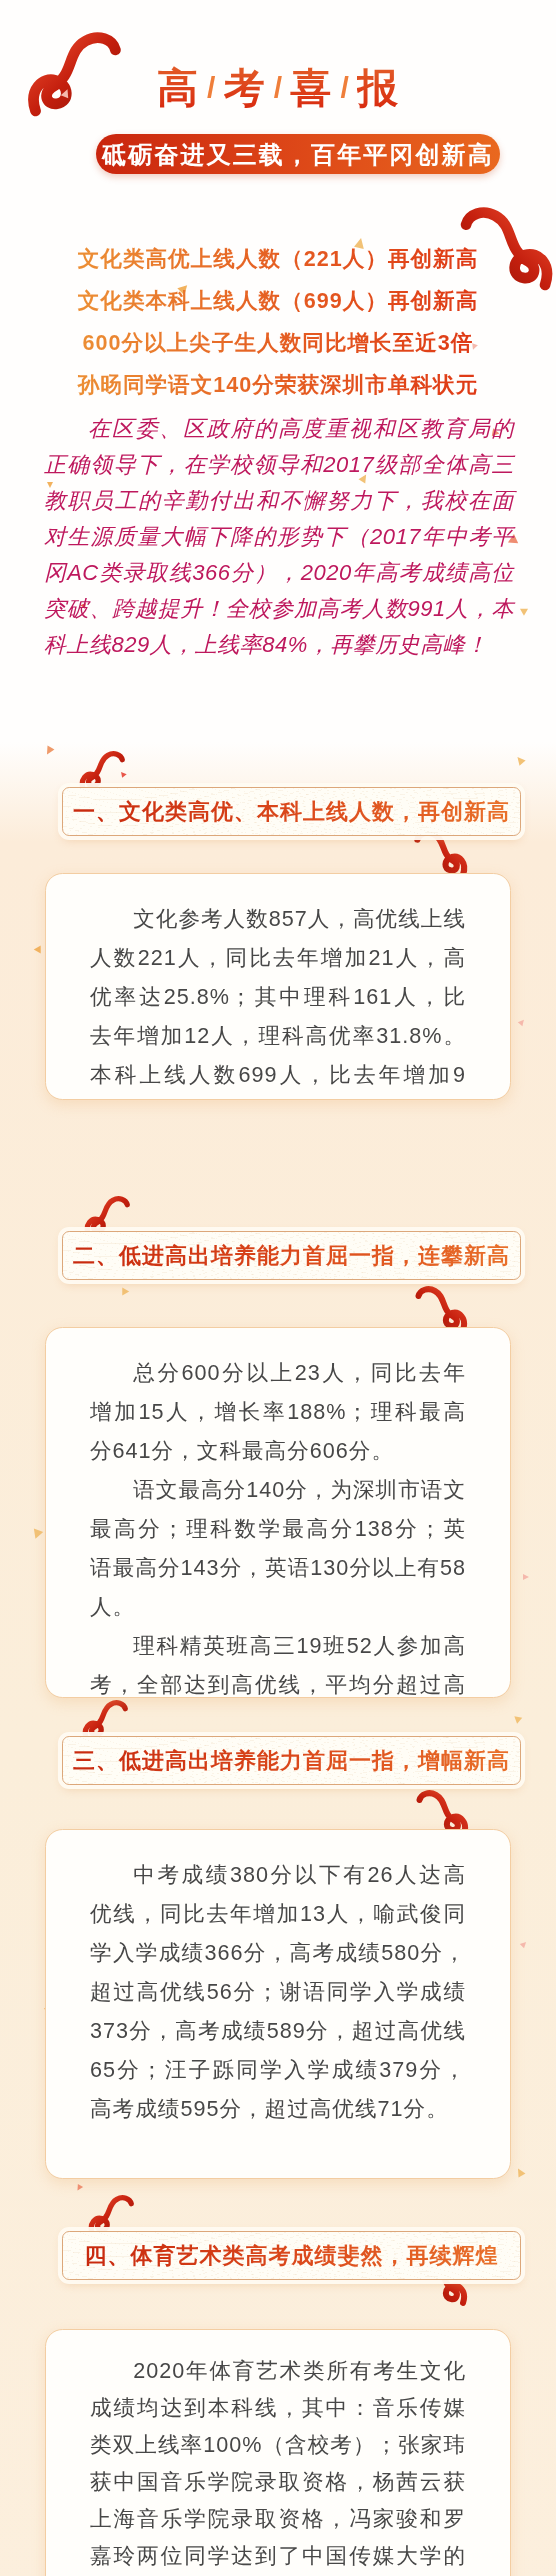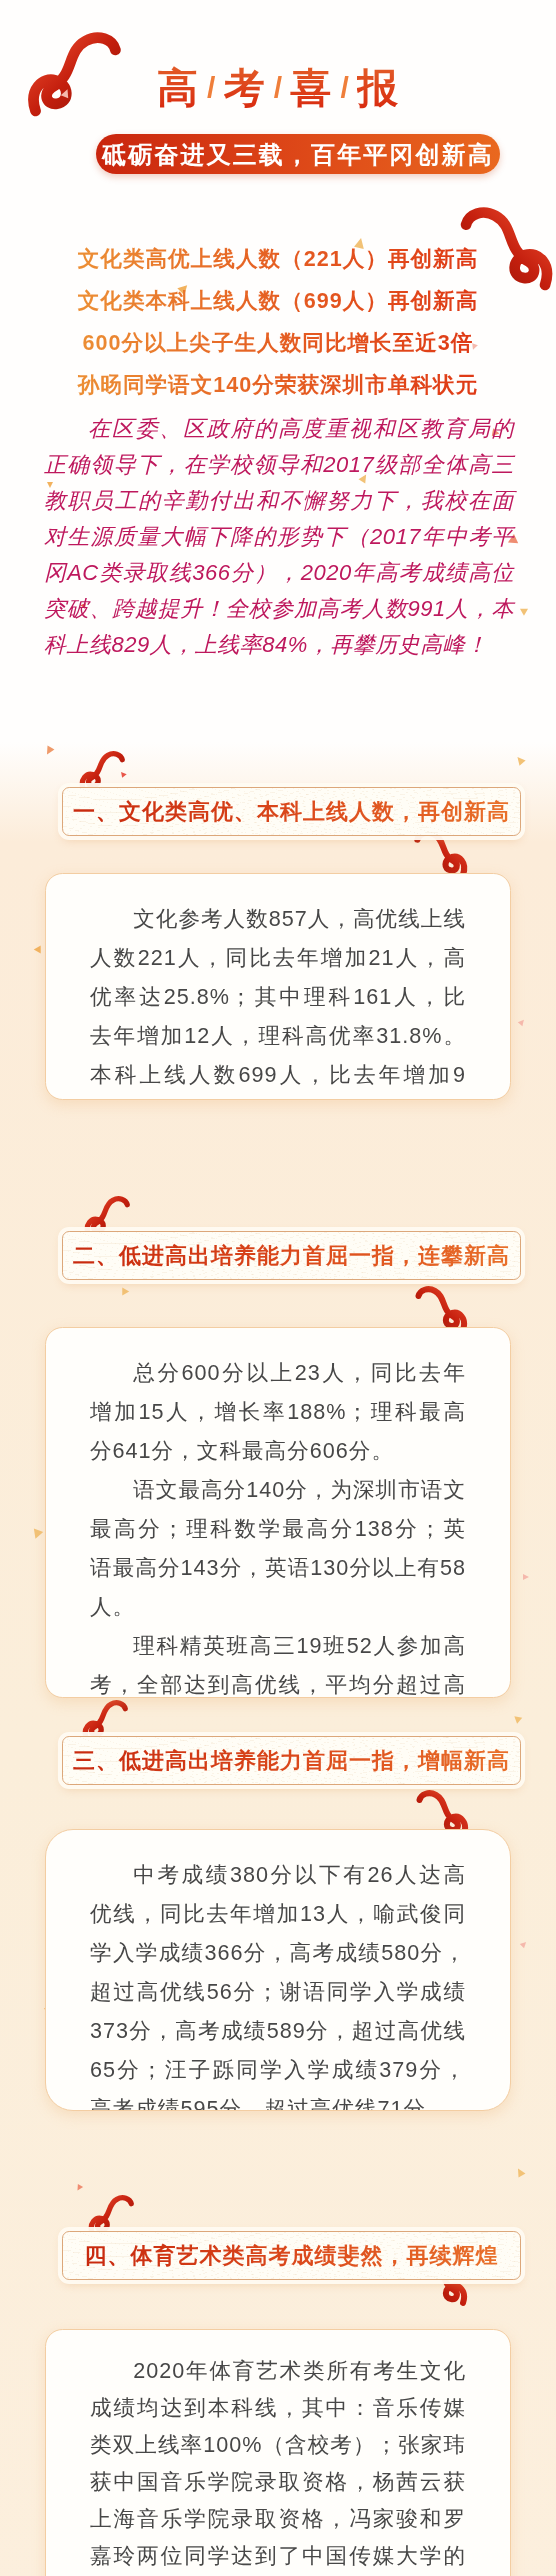--- a/index.html
+++ b/index.html
@@ -46,21 +46,21 @@
     -webkit-background-clip:text;background-clip:text;-webkit-text-fill-color:transparent;}
   #sec-h1{top:787px;} #sec-h2{top:1231px;} #sec-h3{top:1736px;} #sec-h4{top:2231px;}
 
   
   .card{position:absolute;left:45px;width:466px;background:#fffefb;border:1.5px solid #f3cda2;border-radius:17.5px;
     box-shadow:0 4.1px 12.4px rgba(236,180,120,.28);box-sizing:border-box;
     padding:25px 44px 15.5px 44px;overflow:hidden;}
   .card p{margin:0;font-size:21.6px;line-height:39px;color:#474747;text-align:justify;text-indent:2em;letter-spacing:1px;}
   #card-1{top:873px;height:227px;}
   #card-2{top:1327px;height:371px;}
-  #card-3{top:1829px;height:282px;border-radius:28px;}
+  #card-3{top:1829px;height:350px;}
   #card-4{top:2329px;height:412px;padding-top:21.6px;}
   #card-4 p{line-height:37px;}
 
   
   .ribbon{position:absolute;pointer-events:none;}
   .confetti{position:absolute;width:0;height:0;border-style:solid;pointer-events:none;}
 </style>
 </head>
 <body>
 

